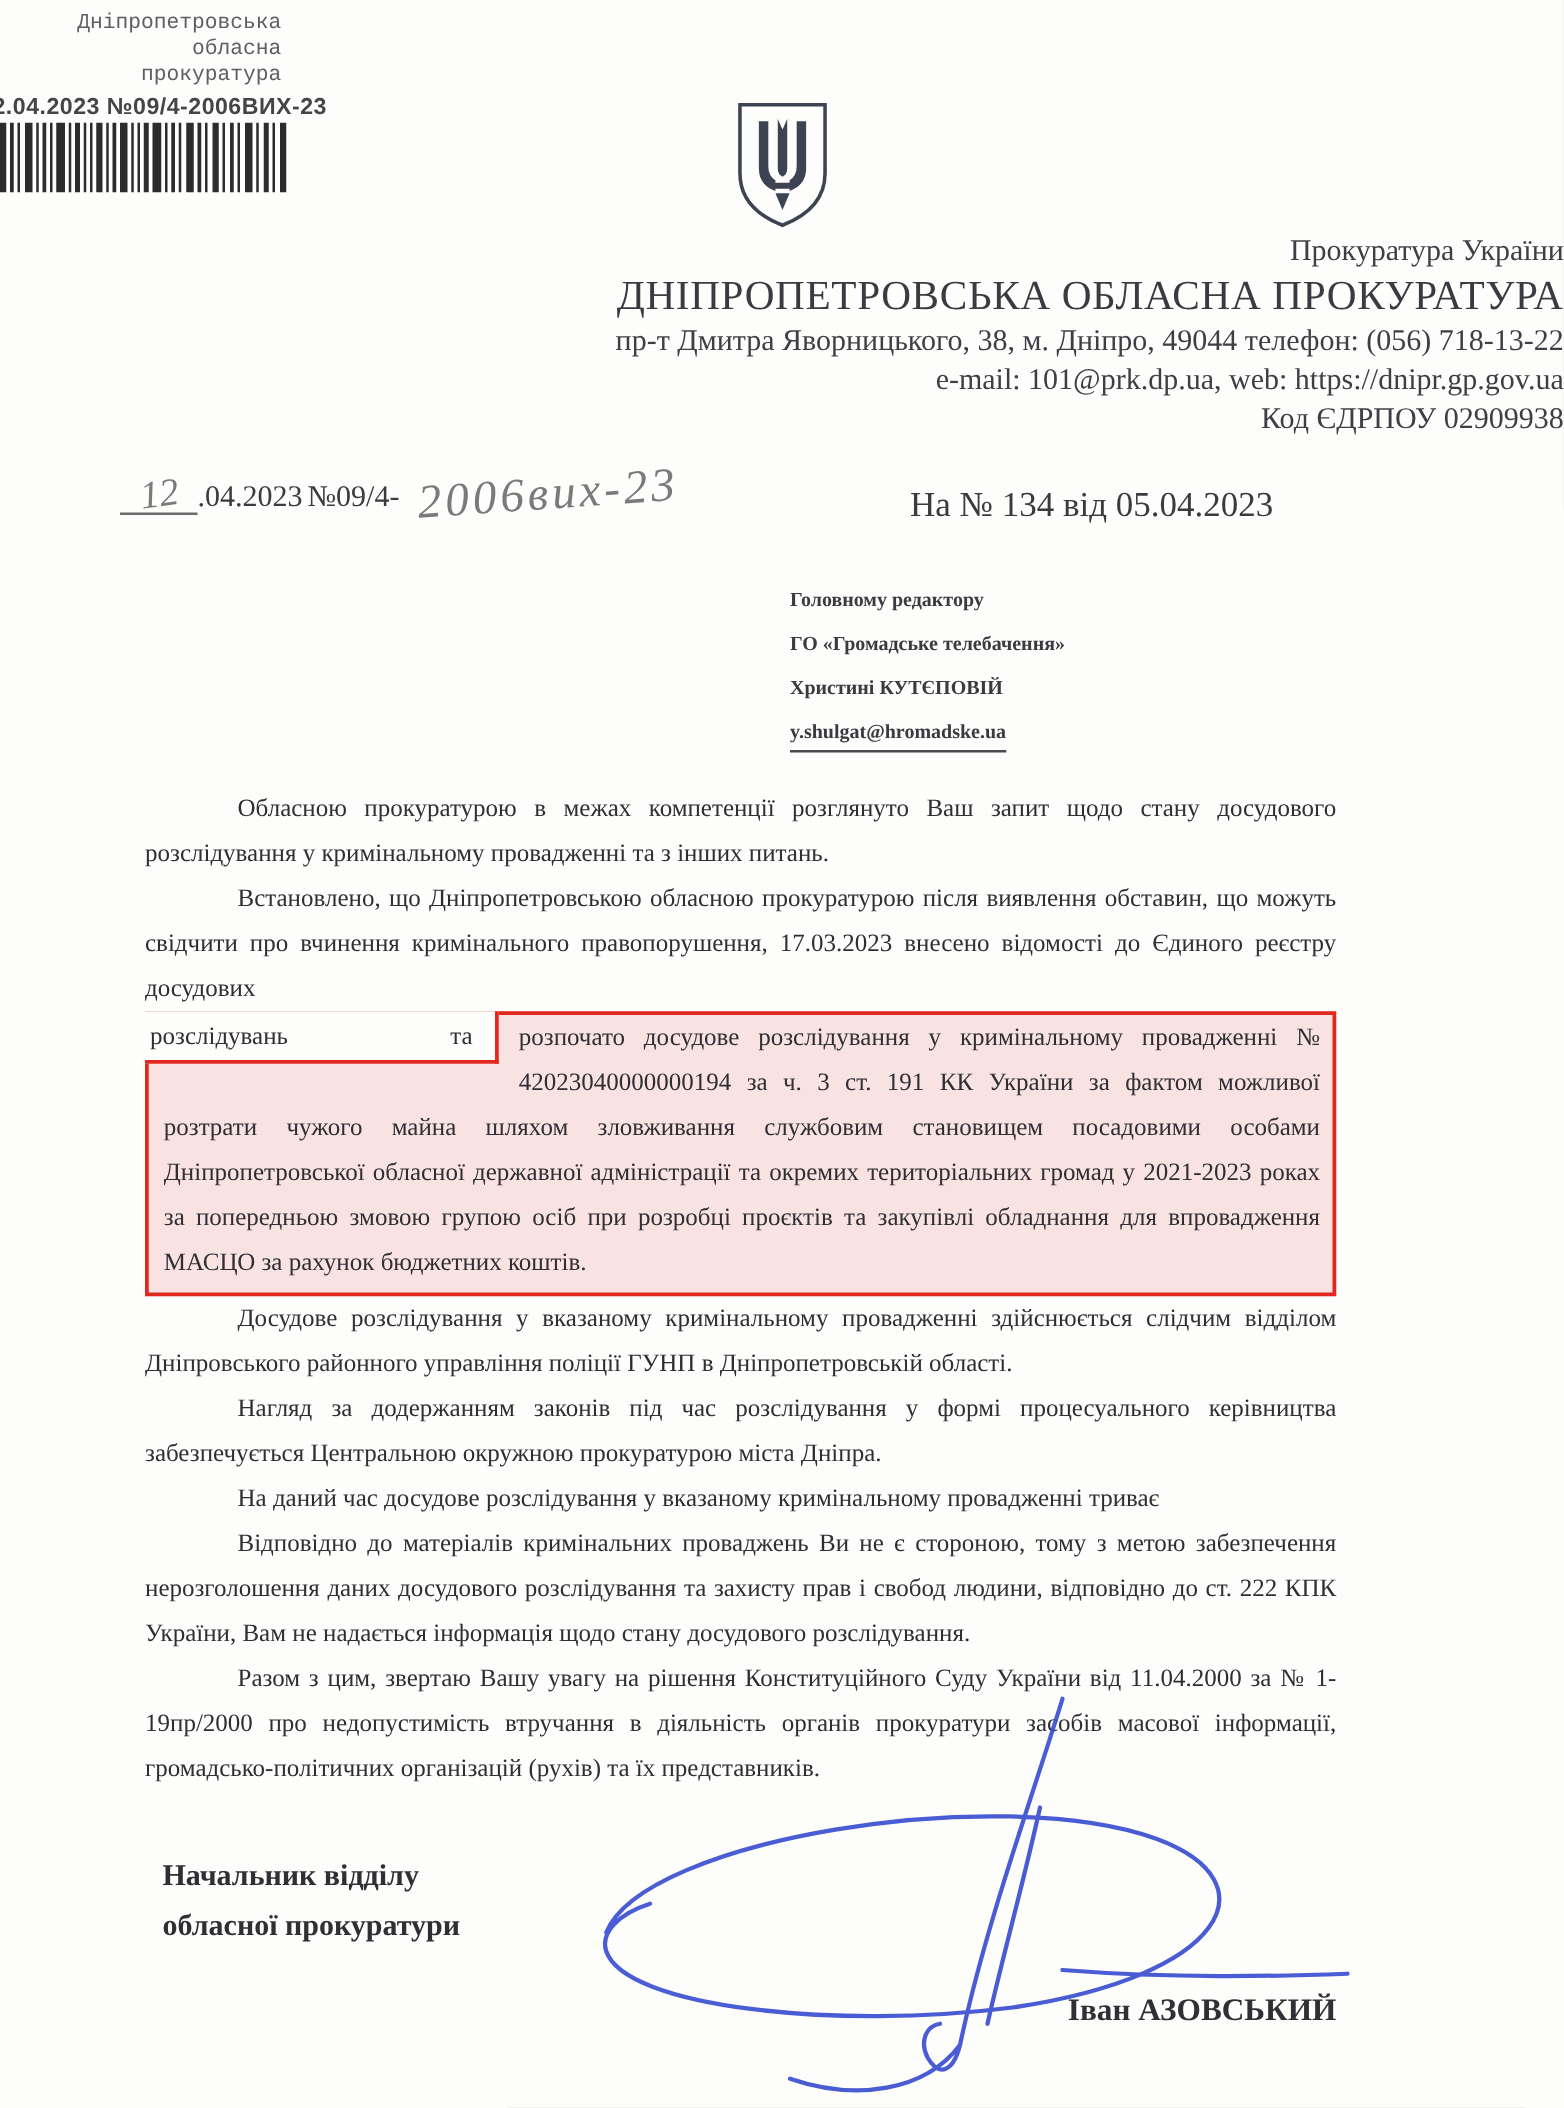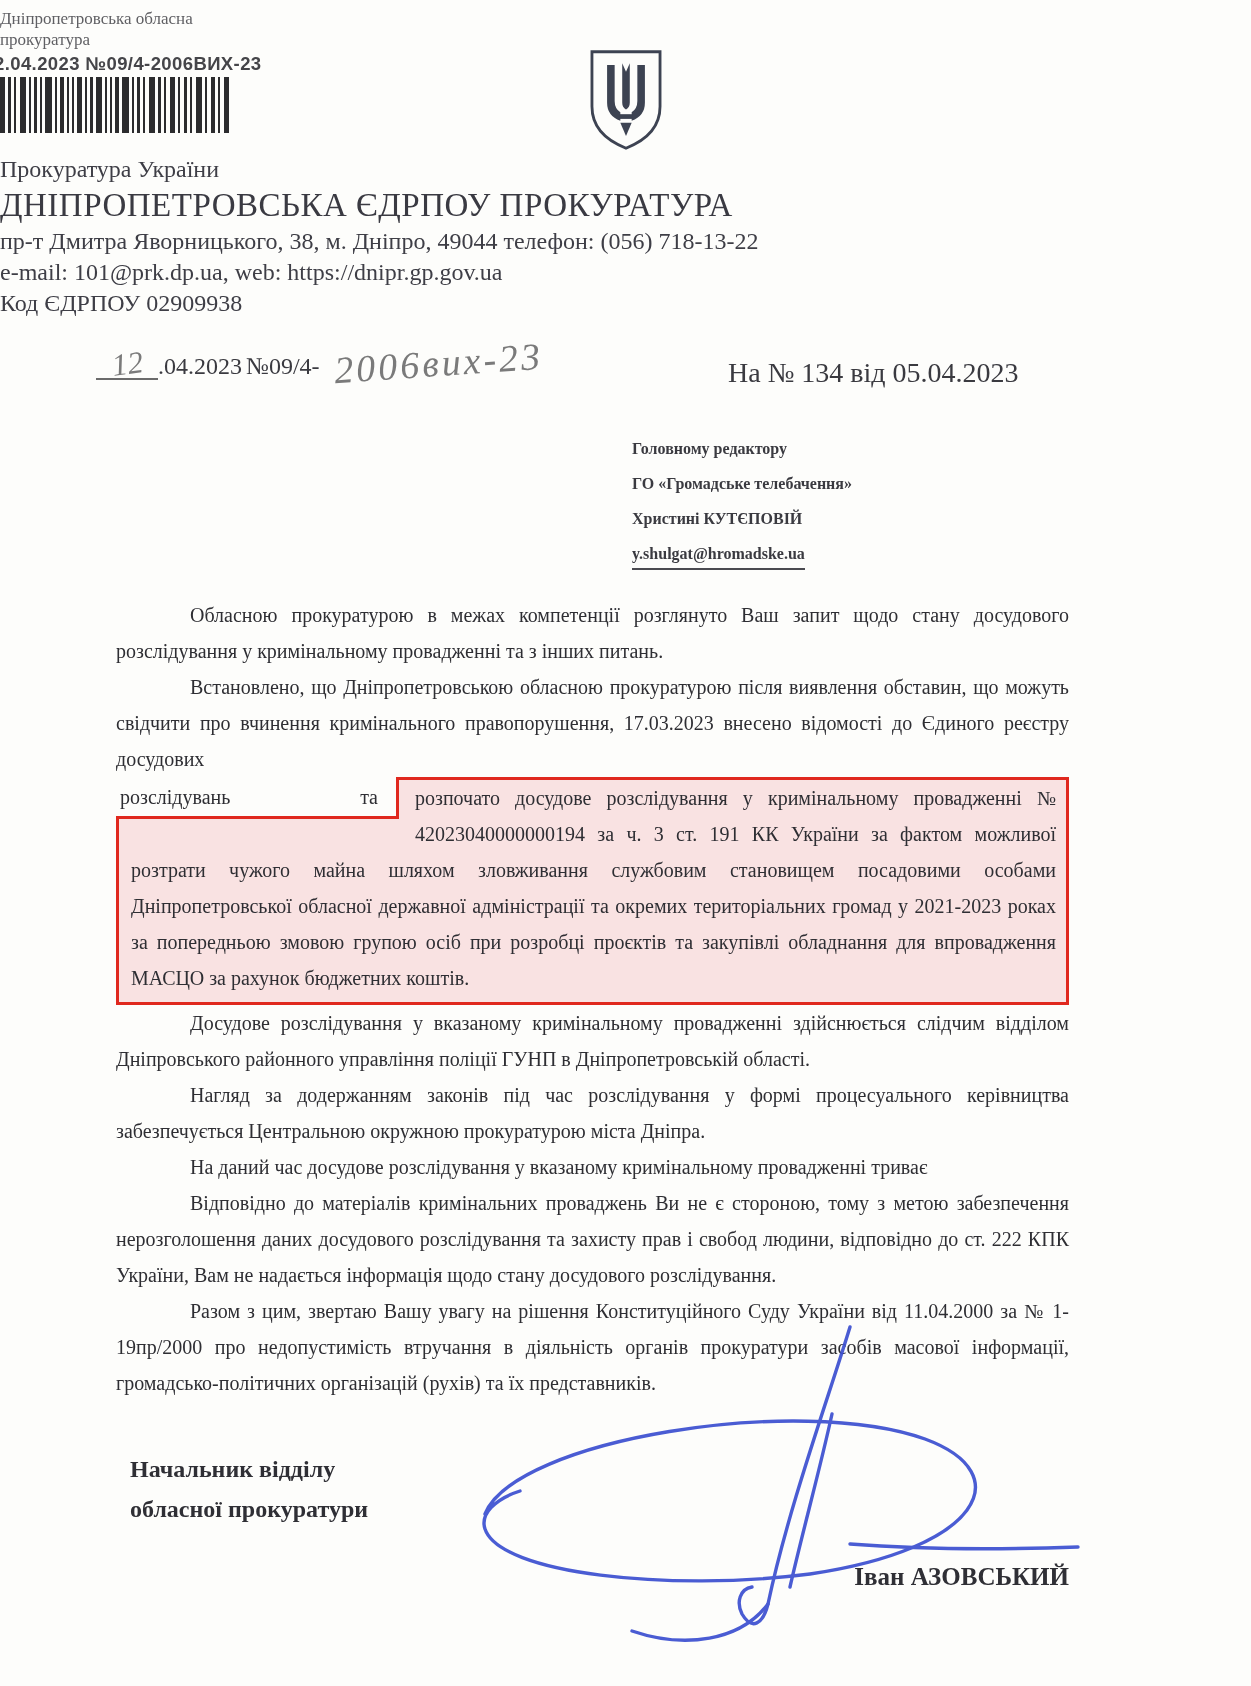--- a/index.html
+++ b/index.html
@@ -7,29 +7,29 @@
     position:relative;
     width:1251px;height:1686px;
     margin:0 auto;
     background:#fdfdfb;
     font-family:"Liberation Serif","DejaVu Serif",serif;
     color:#2e2e33;
     overflow:hidden;
   }
   
   .stamp{position:absolute;top:8px;left:0;width:300px;}
-  .stamp-line{font-size:17px;color:#5f5f63;text-align:left;width:225px;line-height:21px;}
+  .stamp-line{font-size:17px;color:#5f5f63;text-align:right;width:225px;line-height:21px;font-family:Liberation Mono, monospace;}
   .stamp-number{
     font-family:"Liberation Sans","DejaVu Sans",sans-serif;
     font-weight:bold;font-size:18.5px;color:#454549;
     margin:3px 0 2px -6px;letter-spacing:.4px;white-space:nowrap;
   }
   .barcode{display:block;margin-left:0;}
   
-  .letterhead{padding-top:48px;text-align:left;}
+  .letterhead{padding-top:48px;text-align:right;margin-top:32px;}
   .emblem{display:block;margin:0 auto;}
   .org-parent{font-size:24px;color:#3e3e46;margin-top:4px;}
   .org-name{font-size:33px;color:#3a3a42;letter-spacing:.5px;margin-top:4px;}
   .org-address,.org-contacts,.org-edrpou{font-size:24px;color:#3e3e46;margin-top:4px;}
   
   .ref-row{position:relative;height:58px;margin:22px 0 0 96px;}
   .day-slot{display:inline-block;min-width:62px;border-bottom:2px solid #6b6b6b;text-align:center;vertical-align:baseline;}
   .hand{font-style:italic;color:#7a7a7a;}
   .hand-day{display:inline-block;font-size:31px;transform:rotate(-8deg);line-height:20px;}
   .typed-ref{font-size:24px;color:#3a3a40;}
@@ -121,21 +121,21 @@
       <path d="M14 4 H86 V62 Q86 92 50 106 Q14 92 14 62 Z" fill="none" stroke="#3d4352" stroke-width="3"></path>
       <g fill="#3d4352">
         <path d="M46 16 L50 25 L54 16 V58 Q54 63 50 65 Q46 63 46 58 Z"></path>
         <path d="M30 18 H38 V56 Q38 64 44 68 V77 Q30 72 30 58 Z"></path>
         <path d="M62 18 H70 V58 Q70 72 56 77 V68 Q62 64 62 56 Z"></path>
         <path d="M43 70 H57 V75 H43 Z"></path>
         <path d="M44 79 L50 93 L56 79 Z"></path>
       </g>
     </svg>
     <div class="org-parent">Прокуратура України</div>
-    <div class="org-name">ДНІПРОПЕТРОВСЬКА ЄДРПОУ ПРОКУРАТУРА</div>
+    <div class="org-name">ДНІПРОПЕТРОВСЬКА ОБЛАСНА ПРОКУРАТУРА</div>
     <div class="org-address">пр-т Дмитра Яворницького, 38, м. Дніпро, 49044 телефон: (056) 718-13-22</div>
     <div class="org-contacts">e-mail: 101@prk.dp.ua, web: https://dnipr.gp.gov.ua</div>
     <div class="org-edrpou">Код ЄДРПОУ 02909938</div>
   </div>
 
   <div class="ref-row">
     <span class="day-slot"><span class="hand hand-day">12</span></span><span class="typed-ref">.04.2023</span>
     <span class="typed-ref">№09/4-</span><span class="hand hand-number">2006вих-23</span>
     <span class="reply-ref">На № 134 від 05.04.2023</span>
   </div>

